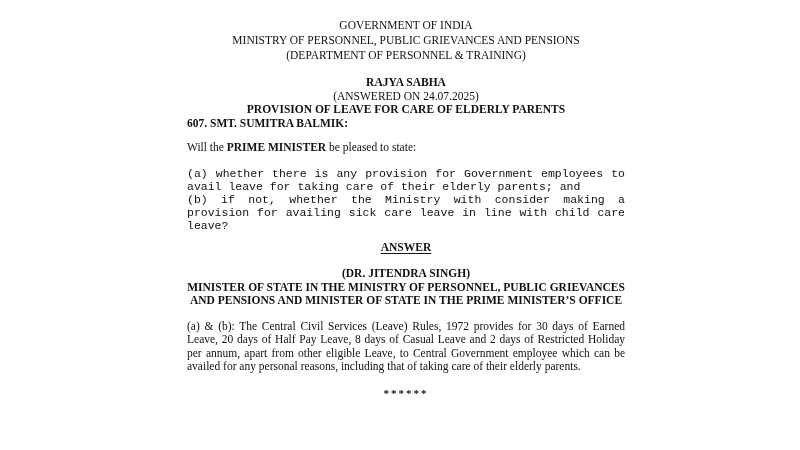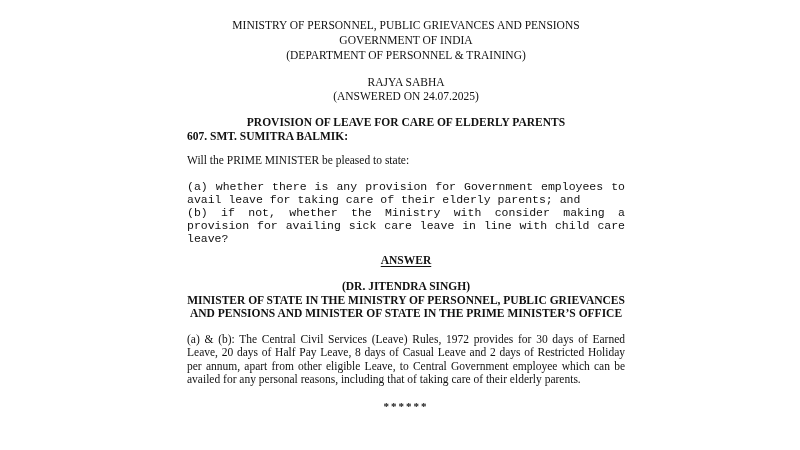--- a/index.html
+++ b/index.html
@@ -15,24 +15,24 @@
   .page {
     position: absolute;
     left: 187px;
     top: 18px;
     width: 438px;
     font-size: 11.5px;
     line-height: 13.5px;
     -webkit-font-smoothing: antialiased;
   }
   .center { text-align: center; }
-  .bold { font-weight: normal; }
+  .bold { font-weight: bold; }
   .header-block { line-height: 15px; }
   .session-block { margin-top: 12px; line-height: 14px; }
-  .doc-title { margin-top: 13px; font-weight: bold; }
+  .doc-title { font-weight: bold; }
   .q-number { font-weight: bold; }
   .q-intro { margin-top: 11px; }
   .q-parts { margin-top: 12px; line-height: 13px; text-align: justify; font-family: Liberation Mono, monospace; }
   .answer-heading {
     margin-top: 9px;
     font-weight: bold;
     text-decoration: underline;
     text-underline-offset: 2px;
   }
   .minister-block { margin-top: 13px; font-weight: bold; line-height: 13.5px; }
@@ -43,22 +43,22 @@
     letter-spacing: 2px;
     font-size: 11px;
   }
 </style>
 </head>
 <body>
 
 <div class="page">
 
   <div class="header-block center">
+    <div>GOVERNMENT OF INDIA</div>
     <div>MINISTRY OF PERSONNEL, PUBLIC GRIEVANCES AND PENSIONS</div>
-    <div>GOVERNMENT OF INDIA</div>
     <div>(DEPARTMENT OF PERSONNEL &amp; TRAINING)</div>
   </div>
 
   <div class="session-block center">
     <div class="bold">RAJYA SABHA</div>
     <div>(ANSWERED ON 24.07.2025)</div>
   </div>
 
   <div class="doc-title center">PROVISION OF LEAVE FOR CARE OF ELDERLY PARENTS</div>
 

